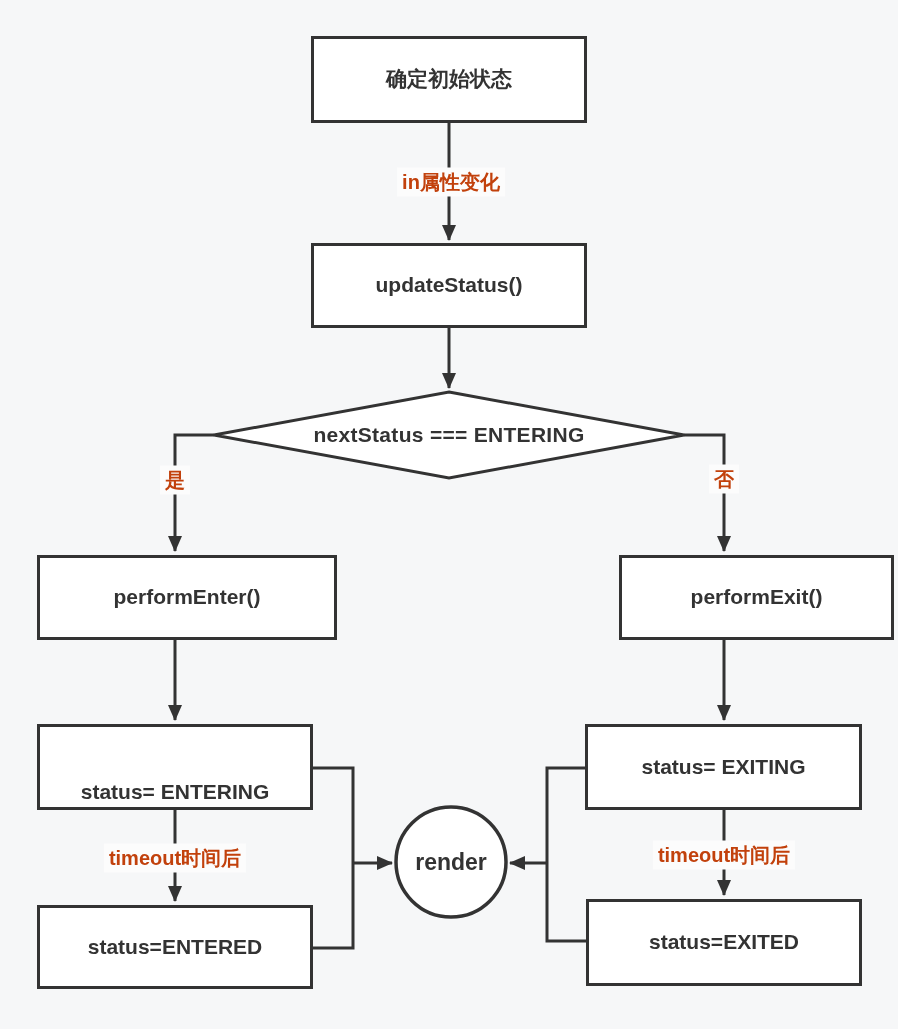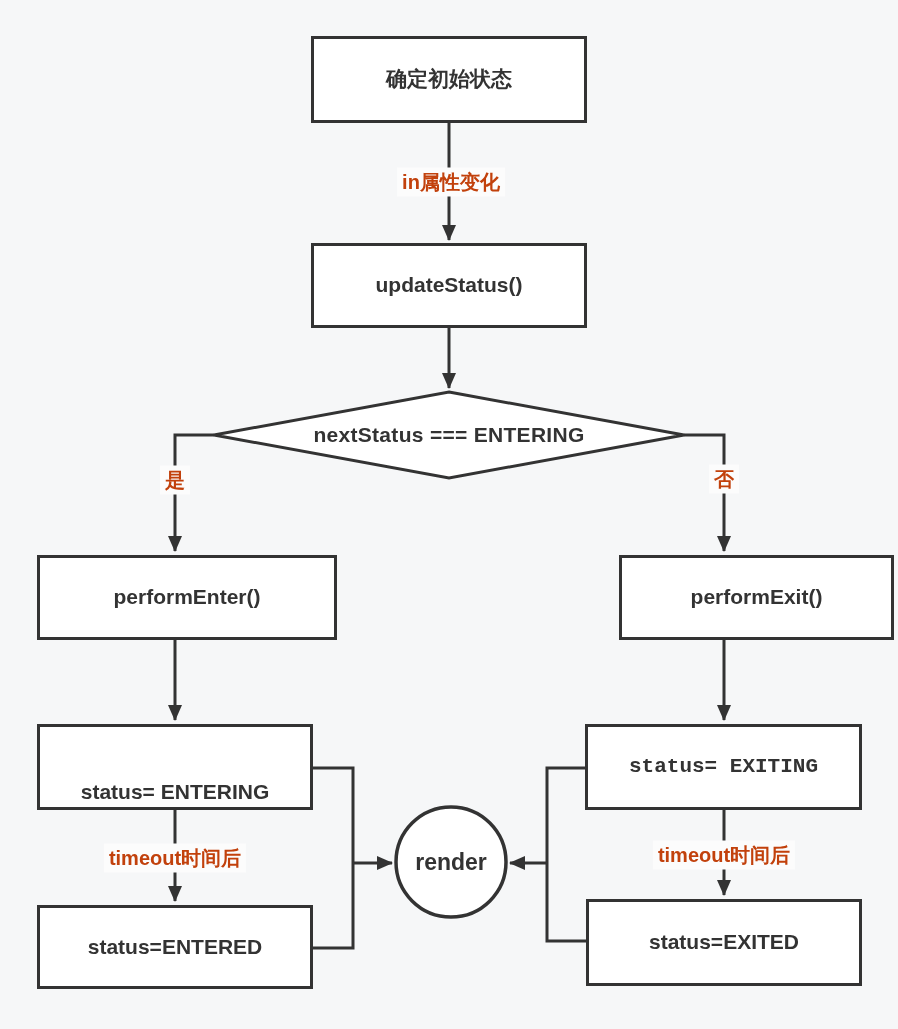--- a/index.html
+++ b/index.html
@@ -125,21 +125,21 @@
   </div>
 
   <div class="box" style="left:37px; top:724px; width:276px; height:86px;justify-content:flex-end;">
     <div>status= ENTERING</div>
   </div>
 
   <div class="box" style="left:37px; top:905px; width:276px; height:84px;">
     <div>status=ENTERED</div>
   </div>
 
-  <div class="box" style="left:585px; top:724px; width:277px; height:86px;font-family:Liberation Mono, monospace;">
+  <div class="box" style="left:585px; top:724px; width:277px; height:86px;">
     <div>status= EXITING</div>
   </div>
 
   <div class="box" style="left:586px; top:899px; width:276px; height:87px;">
     <div>status=EXITED</div>
   </div>
 
   <div class="overlay-text decision-text" style="left:449px; top:435px;">nextStatus === ENTERING</div>
 
   <div class="overlay-text render-text" style="left:451px; top:862px;">render</div>

